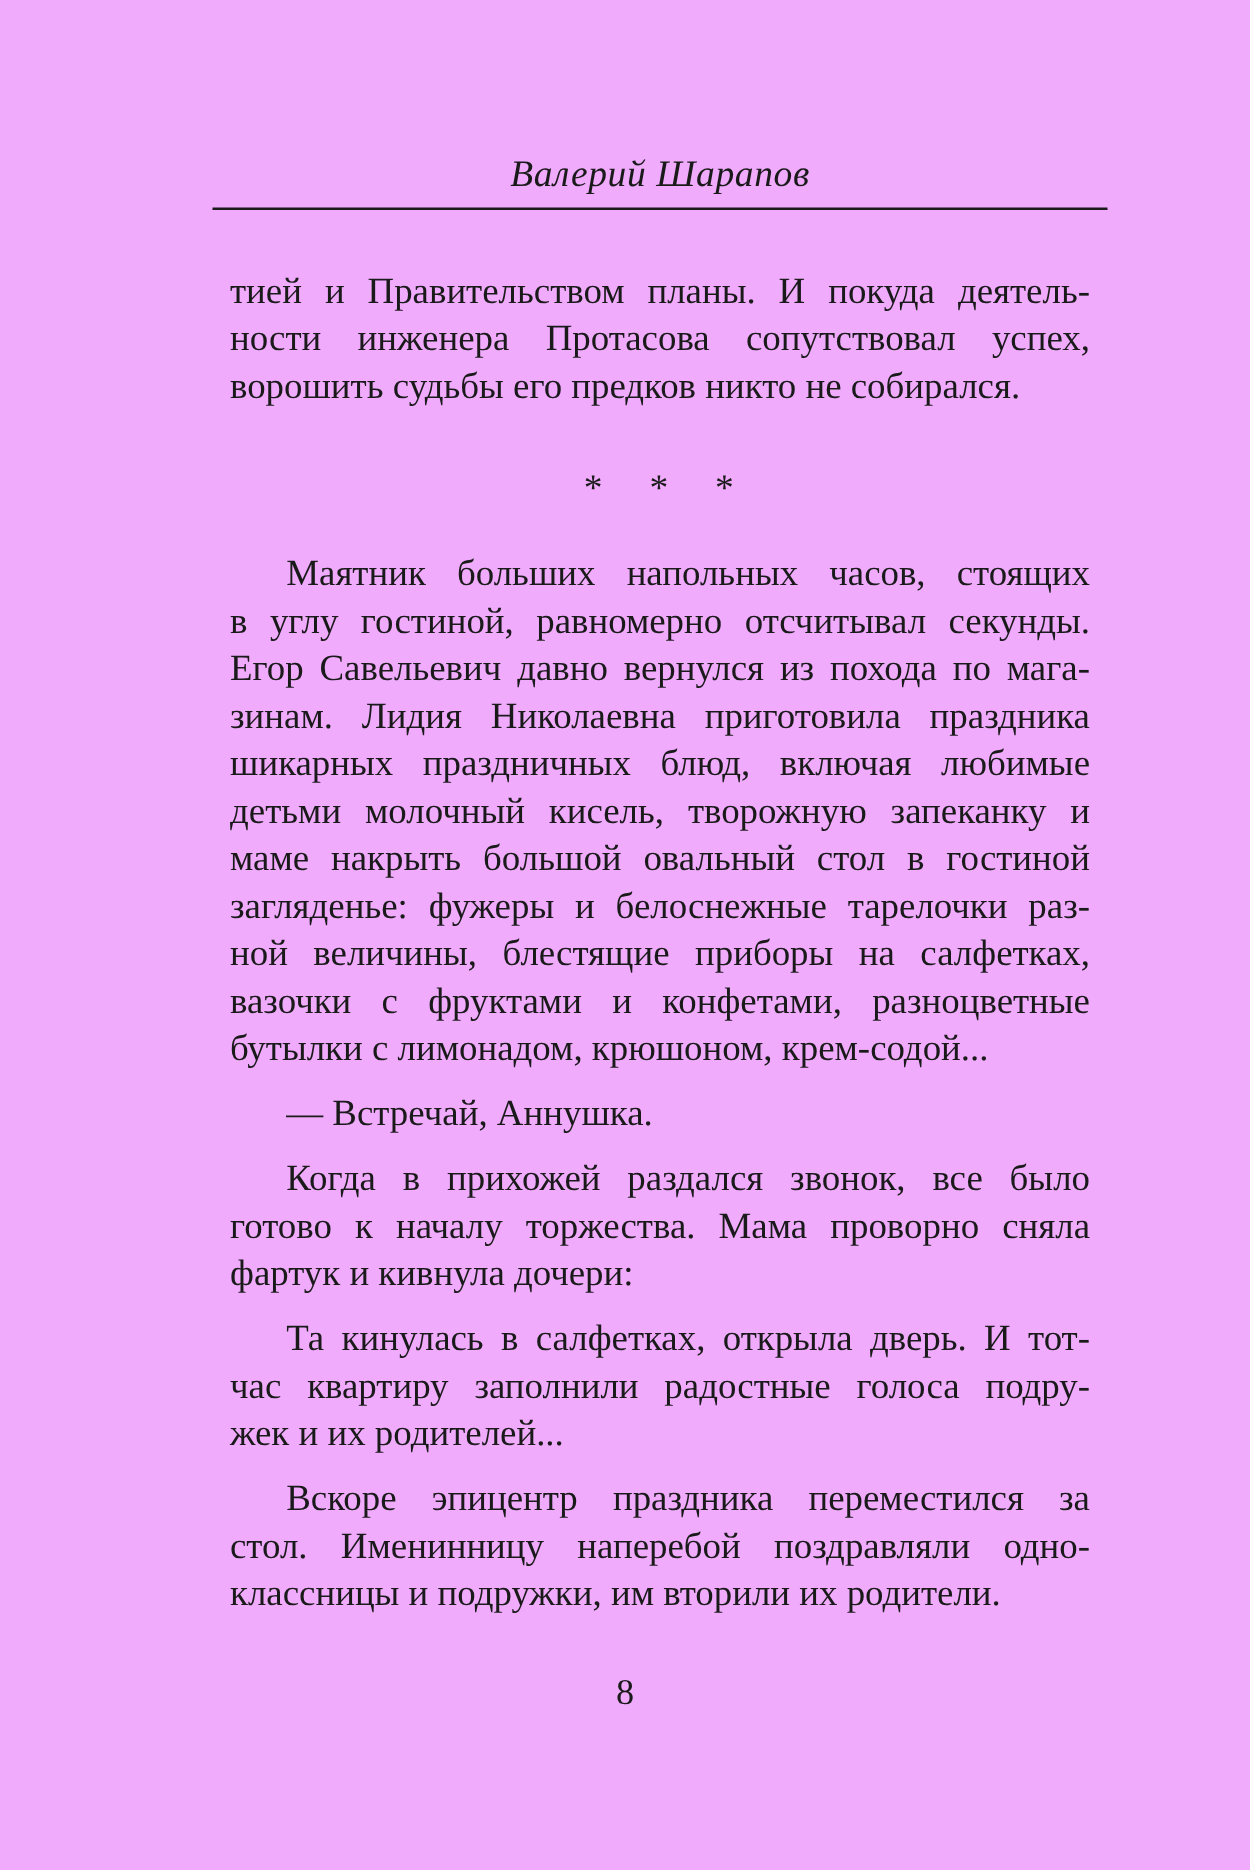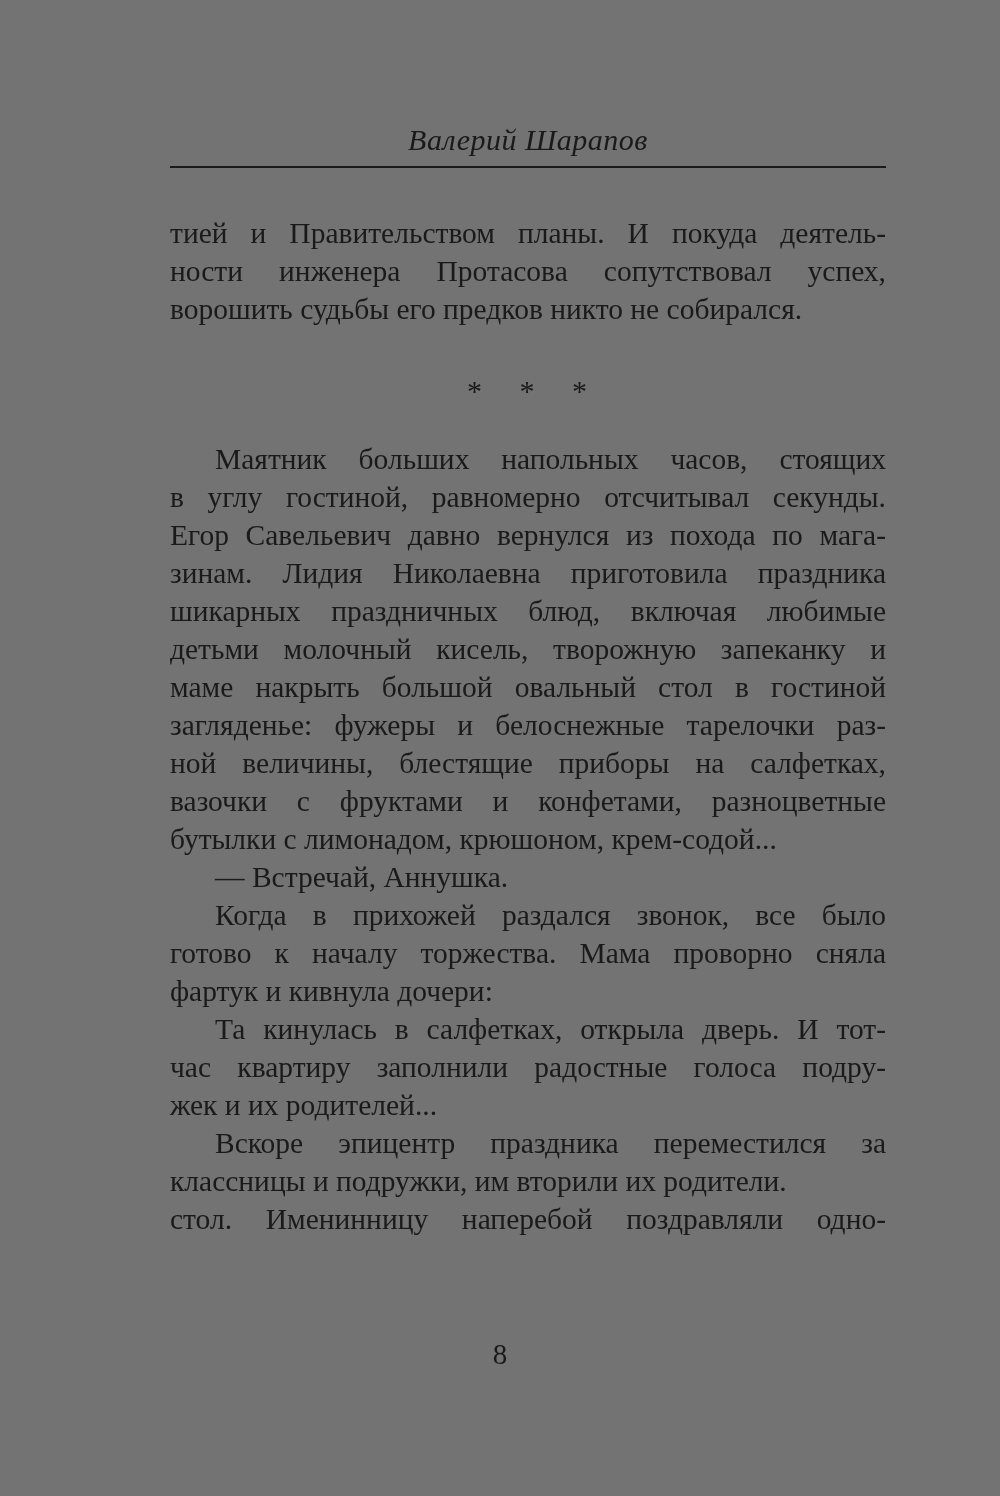--- a/index.html
+++ b/index.html
@@ -11,21 +11,21 @@
     width: 1000px;
     height: 1496px;
     font-family: "Liberation Serif", "DejaVu Serif", serif;
     color: #1a1a1a;
     overflow: hidden;
   }
   .page {
     position: relative;
     width: 1000px;
     height: 1496px;
-    background: #737373;
+    background: #f0abfc;
   }
   .text-block {
     position: absolute;
     left: 170px;
     top: 0;
     width: 716px;
   }
   .author {
     margin-top: 122px;
     text-align: center;
@@ -38,21 +38,21 @@
     margin-top: 8px;
     border-top: 2px solid #1a1a1a;
     height: 0;
   }
   .body-text {
     margin-top: 46px;
     font-size: 29.5px;
     line-height: 38px;
   }
   .paragraph {
-    margin: 0;
+    margin: 14px;
   }
   .line {
     text-align: justify;
     white-space: normal;
   }
   .line.just {
     text-align-last: justify;
   }
   .line.indent {
     text-indent: 45px;
@@ -110,19 +110,19 @@
           <div class="line just">готово к началу торжества. Мама проворно сняла</div>
           <div class="line">фартук и кивнула дочери:</div>
         </div>
         <div class="paragraph">
           <div class="line just indent">Та кинулась в салфетках, открыла дверь. И тот-</div>
           <div class="line just">час квартиру заполнили радостные голоса подру-</div>
           <div class="line">жек и их родителей...</div>
         </div>
         <div class="paragraph">
           <div class="line just indent">Вскоре эпицентр праздника переместился за</div>
+          <div class="line just">стол. Именинницу наперебой поздравляли одно-</div>
           <div class="line">классницы и подружки, им вторили их родители.</div>
-          <div class="line just">стол. Именинницу наперебой поздравляли одно-</div>
         </div>
       </div>
   </div>
   <div class="page-number">8</div>
 </div>
 
 </body></html>

